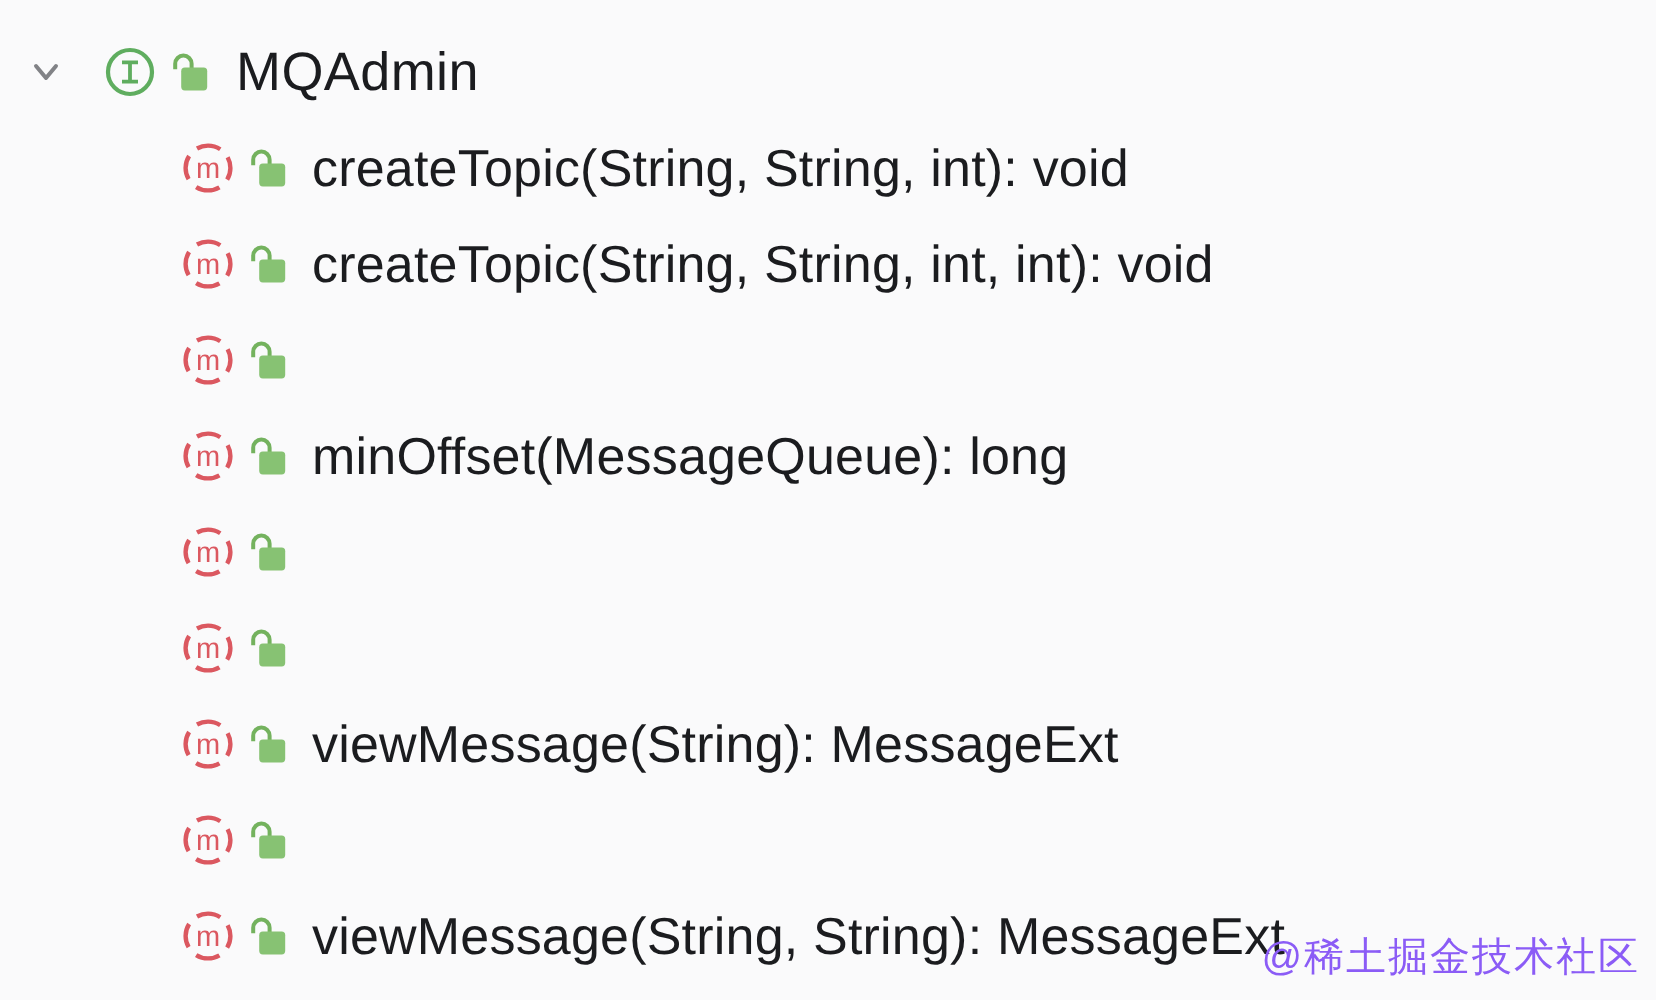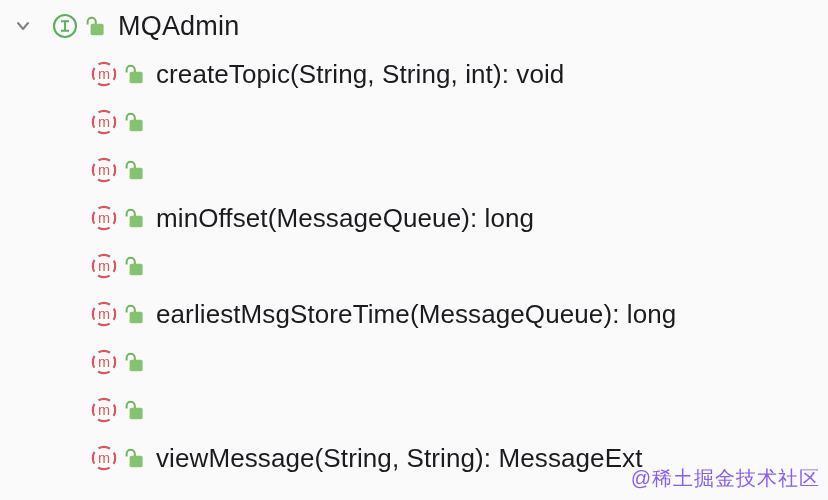--- a/index.html
+++ b/index.html
@@ -10,21 +10,21 @@
   .screen {
     position: relative;
     width: 828px;
     height: 500px;
     background: #fafafb;
     overflow: hidden;
     font-family: "Liberation Sans", "DejaVu Sans", sans-serif;
     color: #1b1c1f;
   }
   .tree {
-    padding-top: 2px;
+    padding-top: 12px;
   }
   .row {
     display: flex;
     align-items: center;
     height: 48px;
     white-space: nowrap;
     cursor: default;
   }
   .root-row {
     padding-left: 12px;
@@ -107,20 +107,21 @@
 
     <div class="row method-row">
       <svg class="node-icon" viewBox="0 0 26 26">
         <circle cx="13" cy="13" r="11.2" fill="none" stroke="#db5860" stroke-width="2.2" stroke-dasharray="12.2 5.4" stroke-dashoffset="6.1"></circle>
         <text x="13" y="18" text-anchor="middle" font-size="14.5" fill="#db5860" font-family="'Liberation Sans','DejaVu Sans',sans-serif">m</text>
       </svg>
       <svg class="lock-icon" viewBox="0 0 24 24">
         <path d="M4.6 10.6 V7.9 a4.1 4.1 0 0 1 8.2 0 V10" fill="none" stroke="#74b25e" stroke-width="2"></path>
         <rect x="7.6" y="9.8" width="13" height="11.4" rx="1.8" fill="#87c273"></rect>
       </svg>
+      <span class="method-label">createTopic(String, String, int, int): void</span>
     </div>
 
     <div class="row method-row">
       <svg class="node-icon" viewBox="0 0 26 26">
         <circle cx="13" cy="13" r="11.2" fill="none" stroke="#db5860" stroke-width="2.2" stroke-dasharray="12.2 5.4" stroke-dashoffset="6.1"></circle>
         <text x="13" y="18" text-anchor="middle" font-size="14.5" fill="#db5860" font-family="'Liberation Sans','DejaVu Sans',sans-serif">m</text>
       </svg>
       <svg class="lock-icon" viewBox="0 0 24 24">
         <path d="M4.6 10.6 V7.9 a4.1 4.1 0 0 1 8.2 0 V10" fill="none" stroke="#74b25e" stroke-width="2"></path>
         <rect x="7.6" y="9.8" width="13" height="11.4" rx="1.8" fill="#87c273"></rect>
@@ -152,32 +153,32 @@
 
     <div class="row method-row">
       <svg class="node-icon" viewBox="0 0 26 26">
         <circle cx="13" cy="13" r="11.2" fill="none" stroke="#db5860" stroke-width="2.2" stroke-dasharray="12.2 5.4" stroke-dashoffset="6.1"></circle>
         <text x="13" y="18" text-anchor="middle" font-size="14.5" fill="#db5860" font-family="'Liberation Sans','DejaVu Sans',sans-serif">m</text>
       </svg>
       <svg class="lock-icon" viewBox="0 0 24 24">
         <path d="M4.6 10.6 V7.9 a4.1 4.1 0 0 1 8.2 0 V10" fill="none" stroke="#74b25e" stroke-width="2"></path>
         <rect x="7.6" y="9.8" width="13" height="11.4" rx="1.8" fill="#87c273"></rect>
       </svg>
-      <span class="method-label">earliestMsgStoreTime(MessageQueue): long</span>
-    </div>
-
-    <div class="row method-row">
-      <svg class="node-icon" viewBox="0 0 26 26">
-        <circle cx="13" cy="13" r="11.2" fill="none" stroke="#db5860" stroke-width="2.2" stroke-dasharray="12.2 5.4" stroke-dashoffset="6.1"></circle>
-        <text x="13" y="18" text-anchor="middle" font-size="14.5" fill="#db5860" font-family="'Liberation Sans','DejaVu Sans',sans-serif">m</text>
-      </svg>
-      <svg class="lock-icon" viewBox="0 0 24 24">
-        <path d="M4.6 10.6 V7.9 a4.1 4.1 0 0 1 8.2 0 V10" fill="none" stroke="#74b25e" stroke-width="2"></path>
-        <rect x="7.6" y="9.8" width="13" height="11.4" rx="1.8" fill="#87c273"></rect>
-      </svg>
+    </div>
+
+    <div class="row method-row">
+      <svg class="node-icon" viewBox="0 0 26 26">
+        <circle cx="13" cy="13" r="11.2" fill="none" stroke="#db5860" stroke-width="2.2" stroke-dasharray="12.2 5.4" stroke-dashoffset="6.1"></circle>
+        <text x="13" y="18" text-anchor="middle" font-size="14.5" fill="#db5860" font-family="'Liberation Sans','DejaVu Sans',sans-serif">m</text>
+      </svg>
+      <svg class="lock-icon" viewBox="0 0 24 24">
+        <path d="M4.6 10.6 V7.9 a4.1 4.1 0 0 1 8.2 0 V10" fill="none" stroke="#74b25e" stroke-width="2"></path>
+        <rect x="7.6" y="9.8" width="13" height="11.4" rx="1.8" fill="#87c273"></rect>
+      </svg>
+      <span class="method-label">viewMessage(String): MessageExt</span>
     </div>
 
     <div class="row method-row">
       <svg class="node-icon" viewBox="0 0 26 26">
         <circle cx="13" cy="13" r="11.2" fill="none" stroke="#db5860" stroke-width="2.2" stroke-dasharray="12.2 5.4" stroke-dashoffset="6.1"></circle>
         <text x="13" y="18" text-anchor="middle" font-size="14.5" fill="#db5860" font-family="'Liberation Sans','DejaVu Sans',sans-serif">m</text>
       </svg>
       <svg class="lock-icon" viewBox="0 0 24 24">
         <path d="M4.6 10.6 V7.9 a4.1 4.1 0 0 1 8.2 0 V10" fill="none" stroke="#74b25e" stroke-width="2"></path>
         <rect x="7.6" y="9.8" width="13" height="11.4" rx="1.8" fill="#87c273"></rect>

